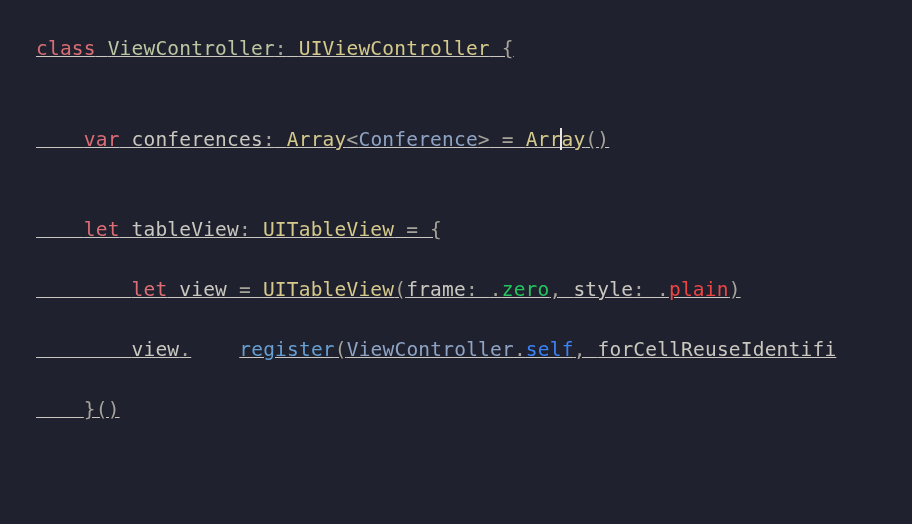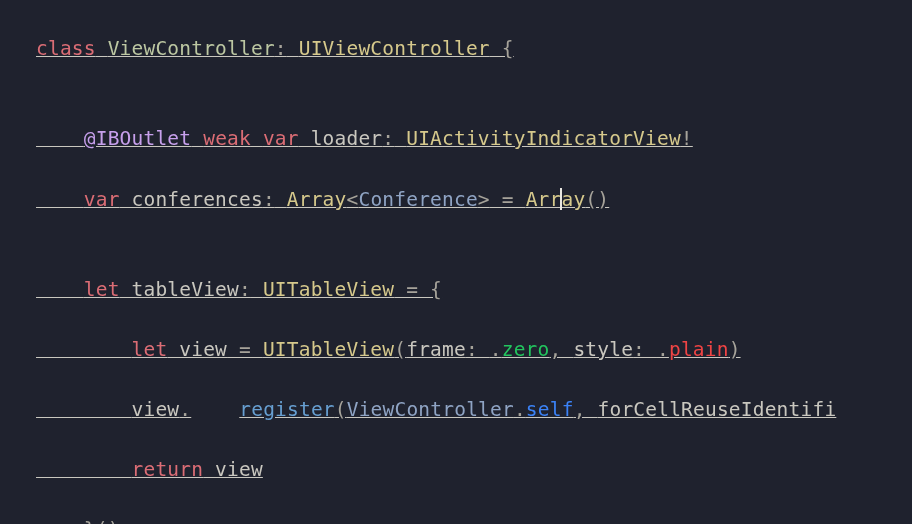--- a/index.html
+++ b/index.html
@@ -51,27 +51,25 @@
     margin-left: -1px;
     margin-right: -1px;
   }
 </style>
 </head>
 <body>
 
 <div class="editor">
 <span class="line"><span class="c-keyword">class</span> <span class="c-classtype">ViewController</span><span class="c-punct">:</span> <span class="c-type">UIViewController</span><span class="c-punct"> {</span></span>
 <span class="line"></span>
-<span class="line">    <span class="c-attr">@IBOutlet</span> <span class="c-keyword">weak</span> <span class="c-keyword">var</span><span class="c-ident"> loader</span><span class="c-punct">:</span> <span class="c-type">UIActivityIndicatorView</span><span class="c-punct">!</span></span>
 <span class="line">    <span class="c-keyword">var</span><span class="c-ident"> conferences</span><span class="c-punct">:</span> <span class="c-type">Array</span><span class="c-punct">&lt;</span><span class="c-innertype">Conference</span><span class="c-punct">&gt;</span><span class="c-punct"> = </span><span class="c-type">Arr</span><span class="caret"></span><span class="c-type">ay</span><span class="c-punct">()</span></span>
 <span class="line"></span>
 <span class="line">    <span class="c-keyword">let</span><span class="c-ident"> tableView</span><span class="c-punct">:</span> <span class="c-type">UITableView</span><span class="c-punct"> = {</span></span>
 <span class="line">        <span class="c-keyword">let</span><span class="c-ident"> view</span><span class="c-punct"> = </span><span class="c-type">UITableView</span><span class="c-punct">(</span><span class="c-arg">frame</span><span class="c-punct">: </span><span class="c-punct">.</span><span class="c-member">zero</span><span class="c-punct">, </span><span class="c-arg">style</span><span class="c-punct">: </span><span class="c-punct">.</span><span class="c-enum">plain</span><span class="c-punct">)</span></span>
 <span class="line">        <span class="c-ident">view</span><span class="c-punct">.</span><span class="c-func">register</span><span class="c-punct">(</span><span class="c-innertype">ViewController</span><span class="c-punct">.</span><span class="c-self2">self</span><span class="c-punct">, </span><span class="c-arg">forCellReuseIdentifi</span></span>
-<span class="line">        <span class="c-keyword">return</span><span class="c-ident"> view</span></span>
 <span class="line">    <span class="c-punct">}()</span></span>
 <span class="line"></span>
 
 
 
 
 
 
 </div>
 

